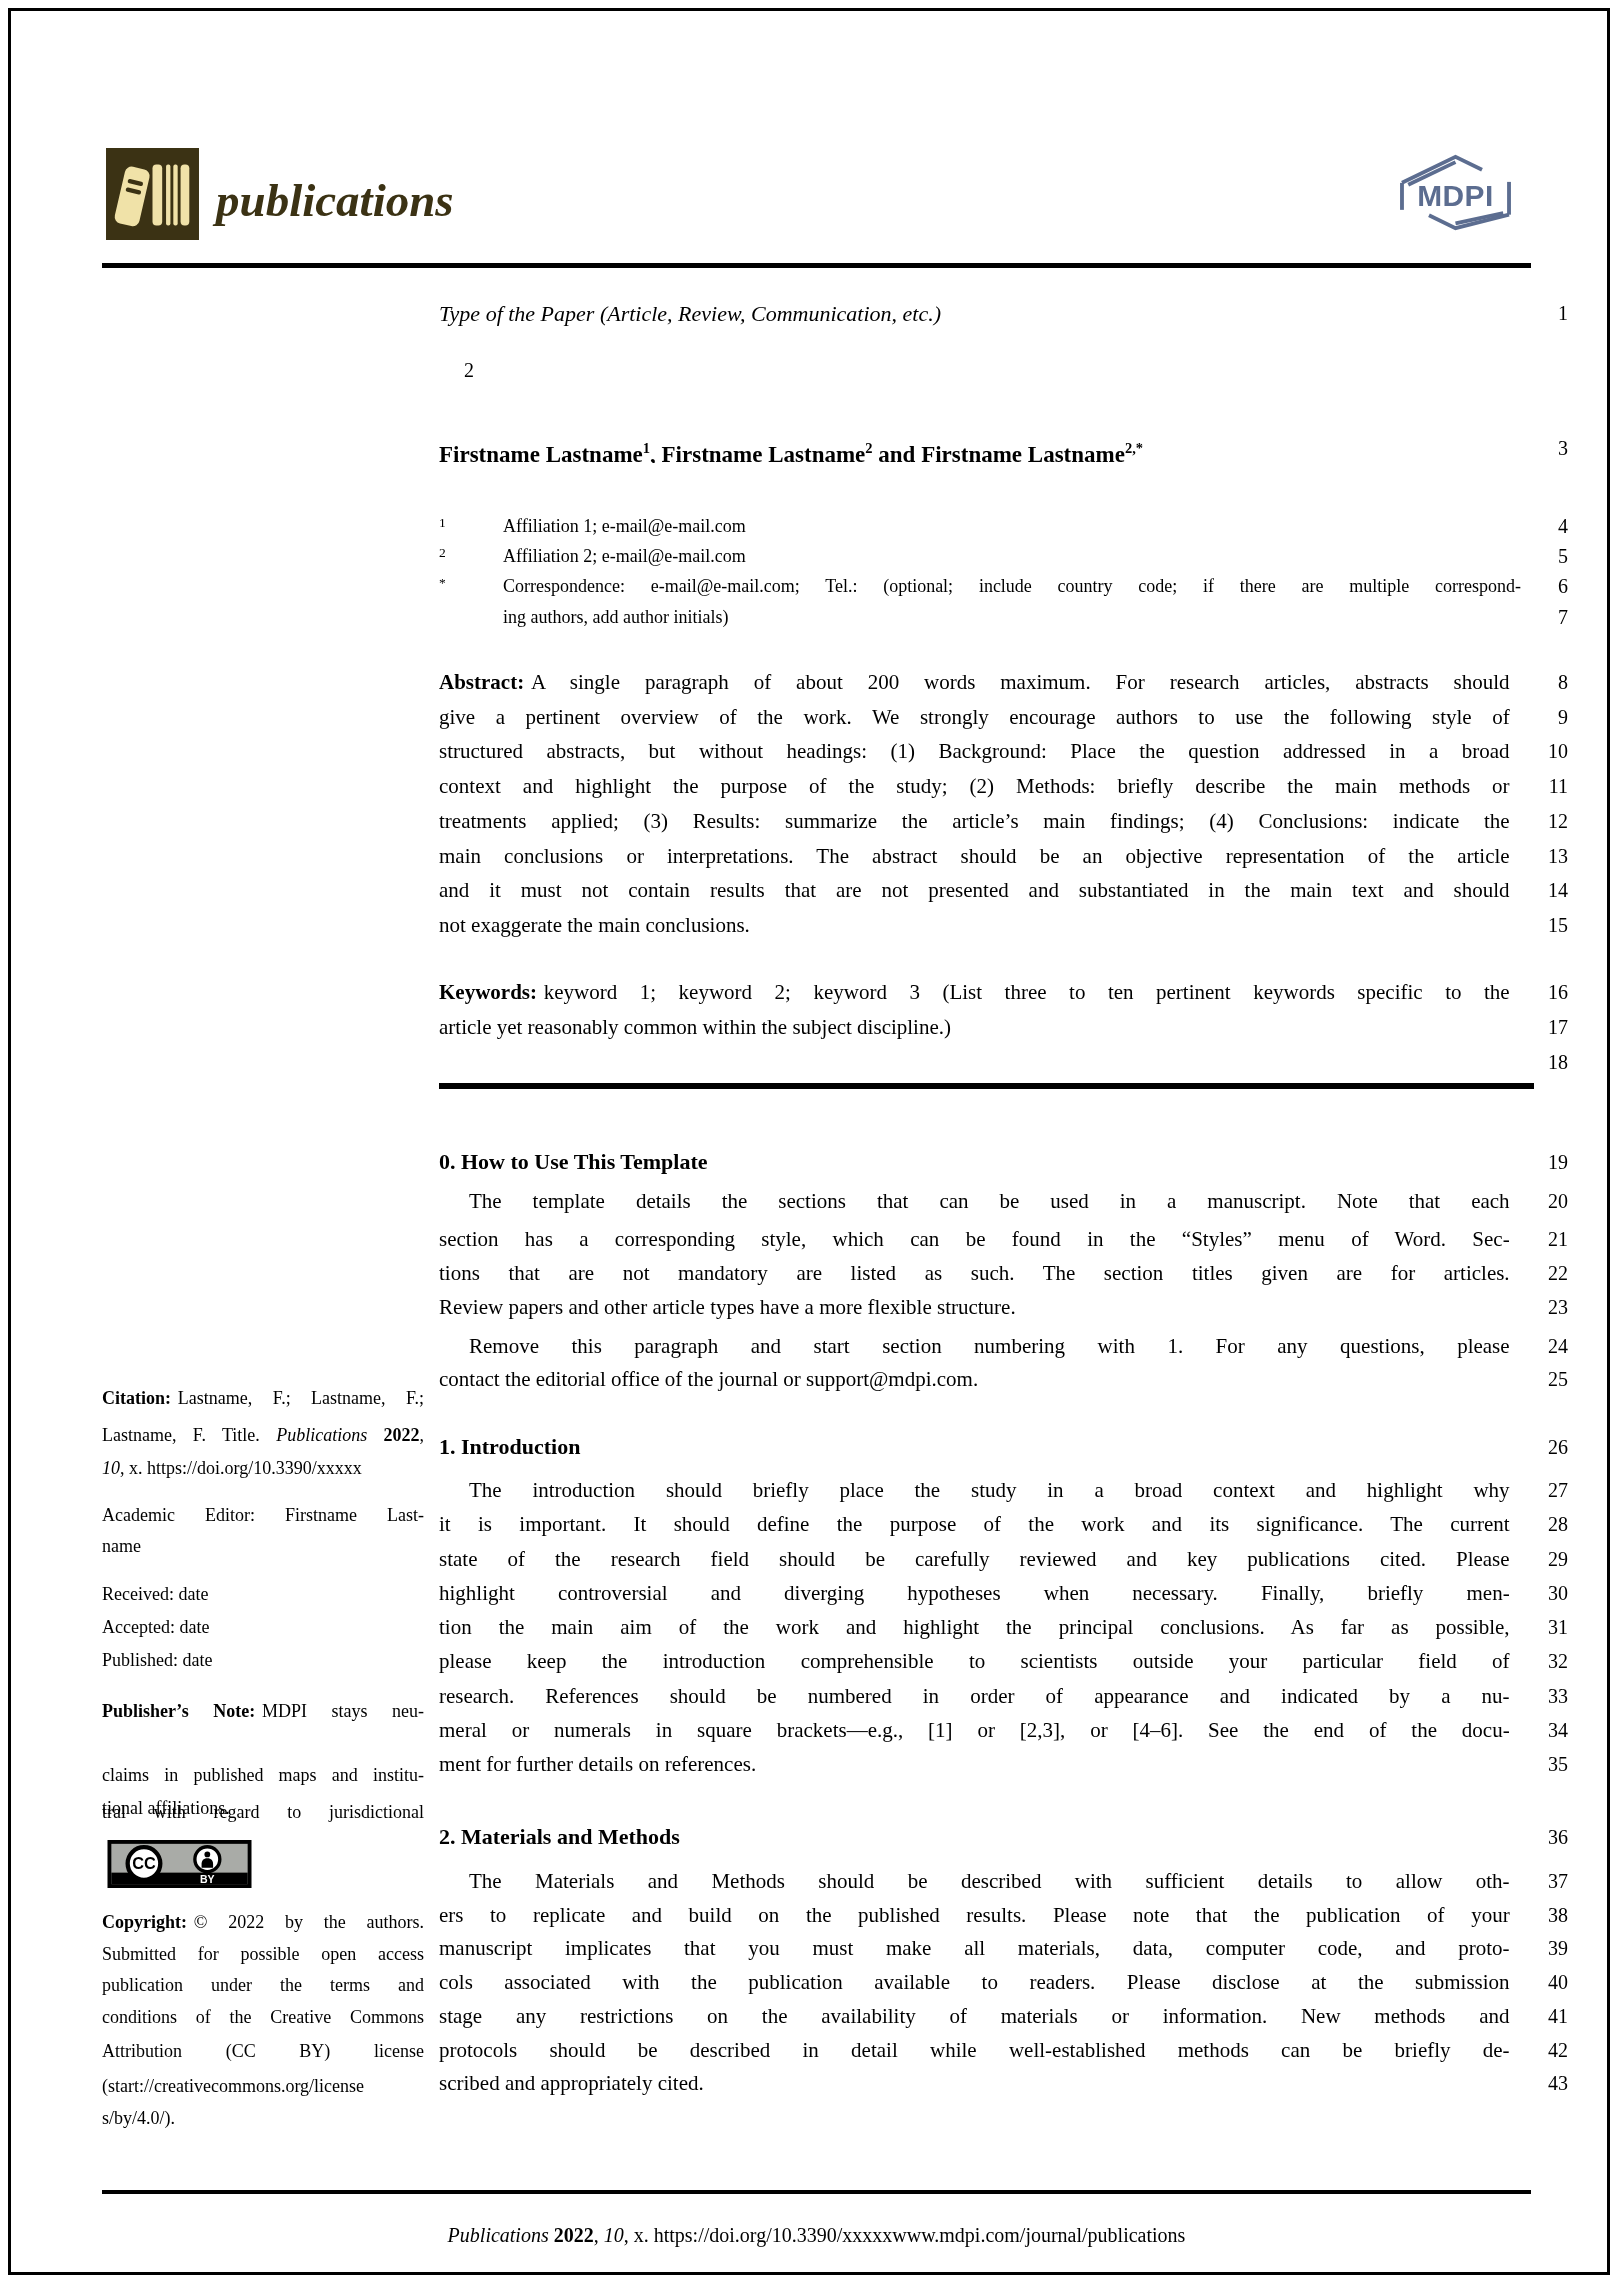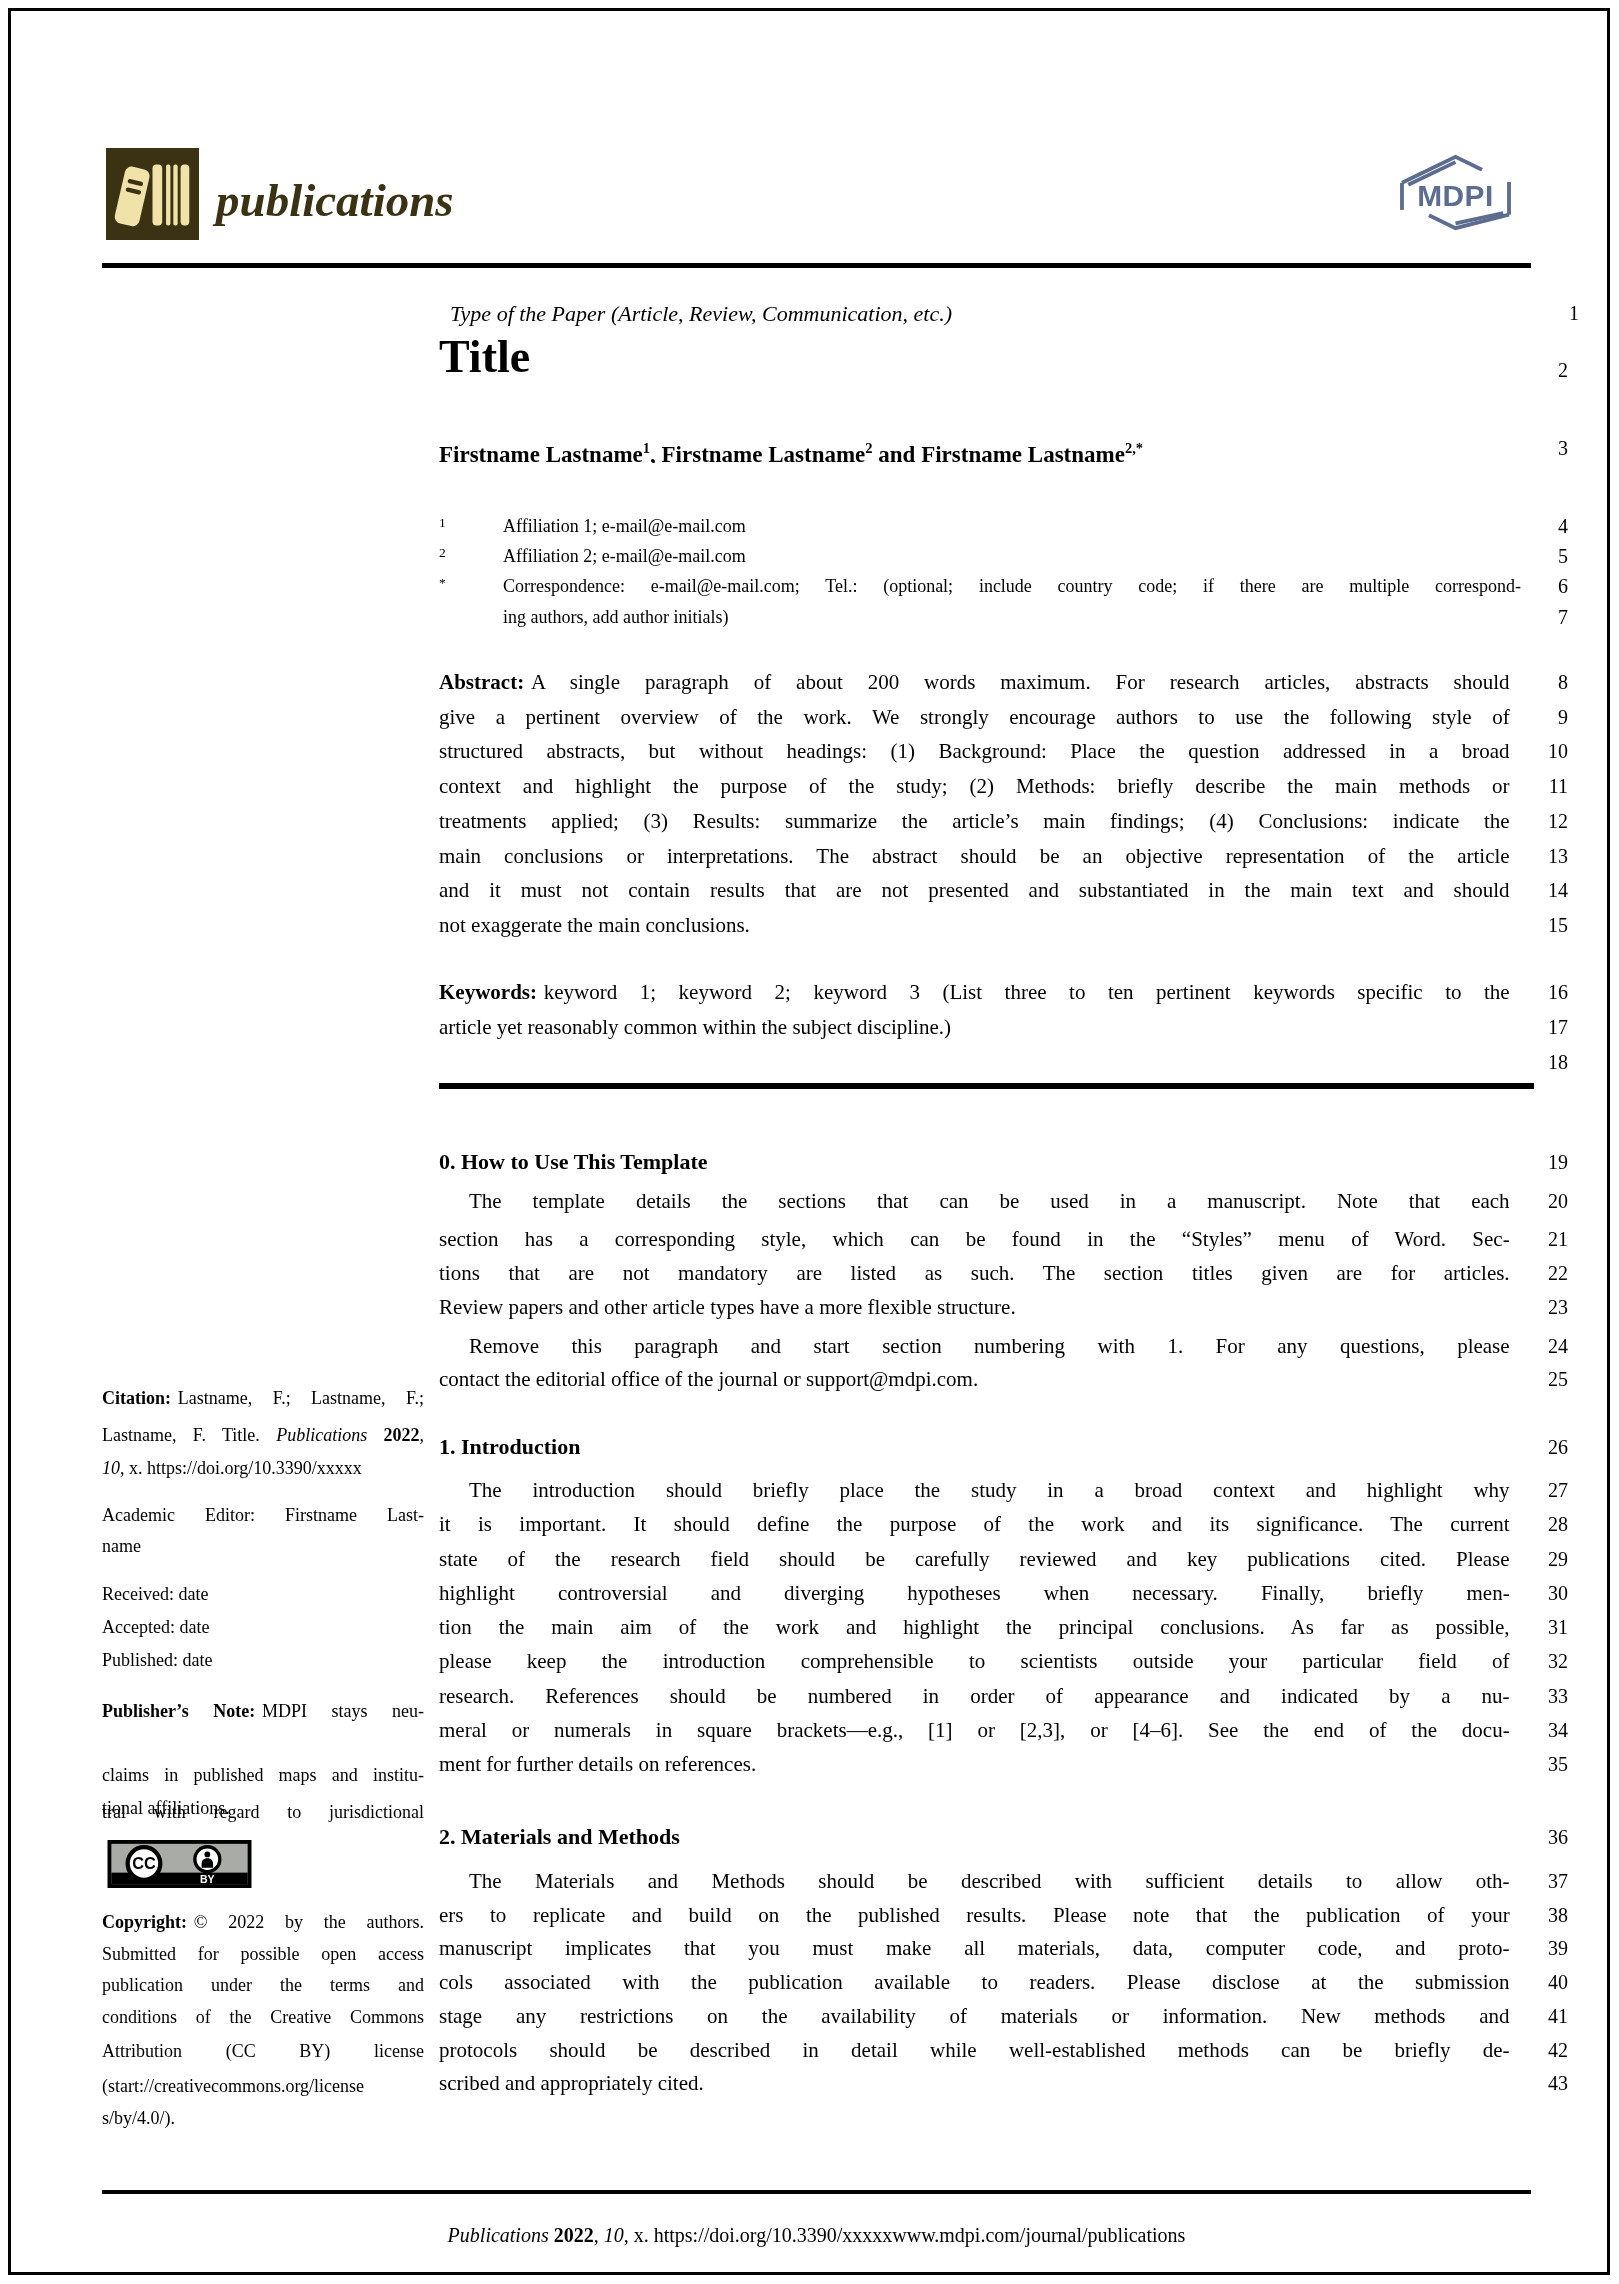--- a/index.html
+++ b/index.html
@@ -12,21 +12,21 @@
   
   .brand-text{position:absolute;left:216px;top:174px;font-size:47px;line-height:53px;font-weight:bold;font-style:italic;color:#3b3214;}
   .rule{position:absolute;background:#000;}
   
   .r{position:absolute;left:439px;width:1129px;display:flex;justify-content:space-between;}
   .r .t{width:1090px;overflow:hidden;}
   .r .n{width:35px;text-align:right;font-size:20px;font-weight:normal;font-style:normal;line-height:inherit;}
   .j{text-align:justify;text-align-last:justify;}
   .ind{text-indent:30px;}
   .b62{height:30px;font-size:21px;line-height:30px;gap:24px;}
-  .pt{height:29px;font-size:22px;line-height:29px;font-style:italic;margin-left:11px;}
+  .pt{height:29px;font-size:22px;line-height:29px;font-style:italic;}
   .pt .n{font-style:normal;}
   .title-row{top:324px;height:60px;align-items:flex-end;}
   .title-row .t{font-size:46px;font-weight:bold;line-height:55px;}
   .title-row .n{line-height:27px;}
   .authors{height:30px;font-size:23px;line-height:30px;font-weight:bold;}
   .authors sup{font-size:14.5px;font-weight:bold;}
   .authors .n{font-weight:normal;}
   .aff{height:27px;font-size:18px;line-height:27px;}
   .aff .mk{width:38px;font-size:13.5px;vertical-align:top;}
   .aff .mk span{position:relative;top:-3.9px;}
@@ -75,21 +75,20 @@
 </svg>
 
 <div class="rule" style="left:102px;top:263px;width:1429px;height:5.3px"></div>
 
 <div class="r pt" style="top:299px">
   <div class="t">Type of the Paper (Article, Review, Communication, etc.)</div>
   <div class="n">1</div>
 </div>
 
 <div class="r title-row">
-  <div class="t">Title</div>
   <div class="n">2</div>
 </div>
 
 <div class="r authors" style="top:433px">
   <div class="t"><span>Firstname Lastname</span><sup>1</sup><span>, </span><span>Firstname Lastname</span><sup>2</sup><span> and </span><span>Firstname Lastname</span><sup>2,*</sup></div>
   <div class="n">3</div>
 </div>
 
 <div class="r aff" style="top:513px">
   <div class="t" style="display:flex">

